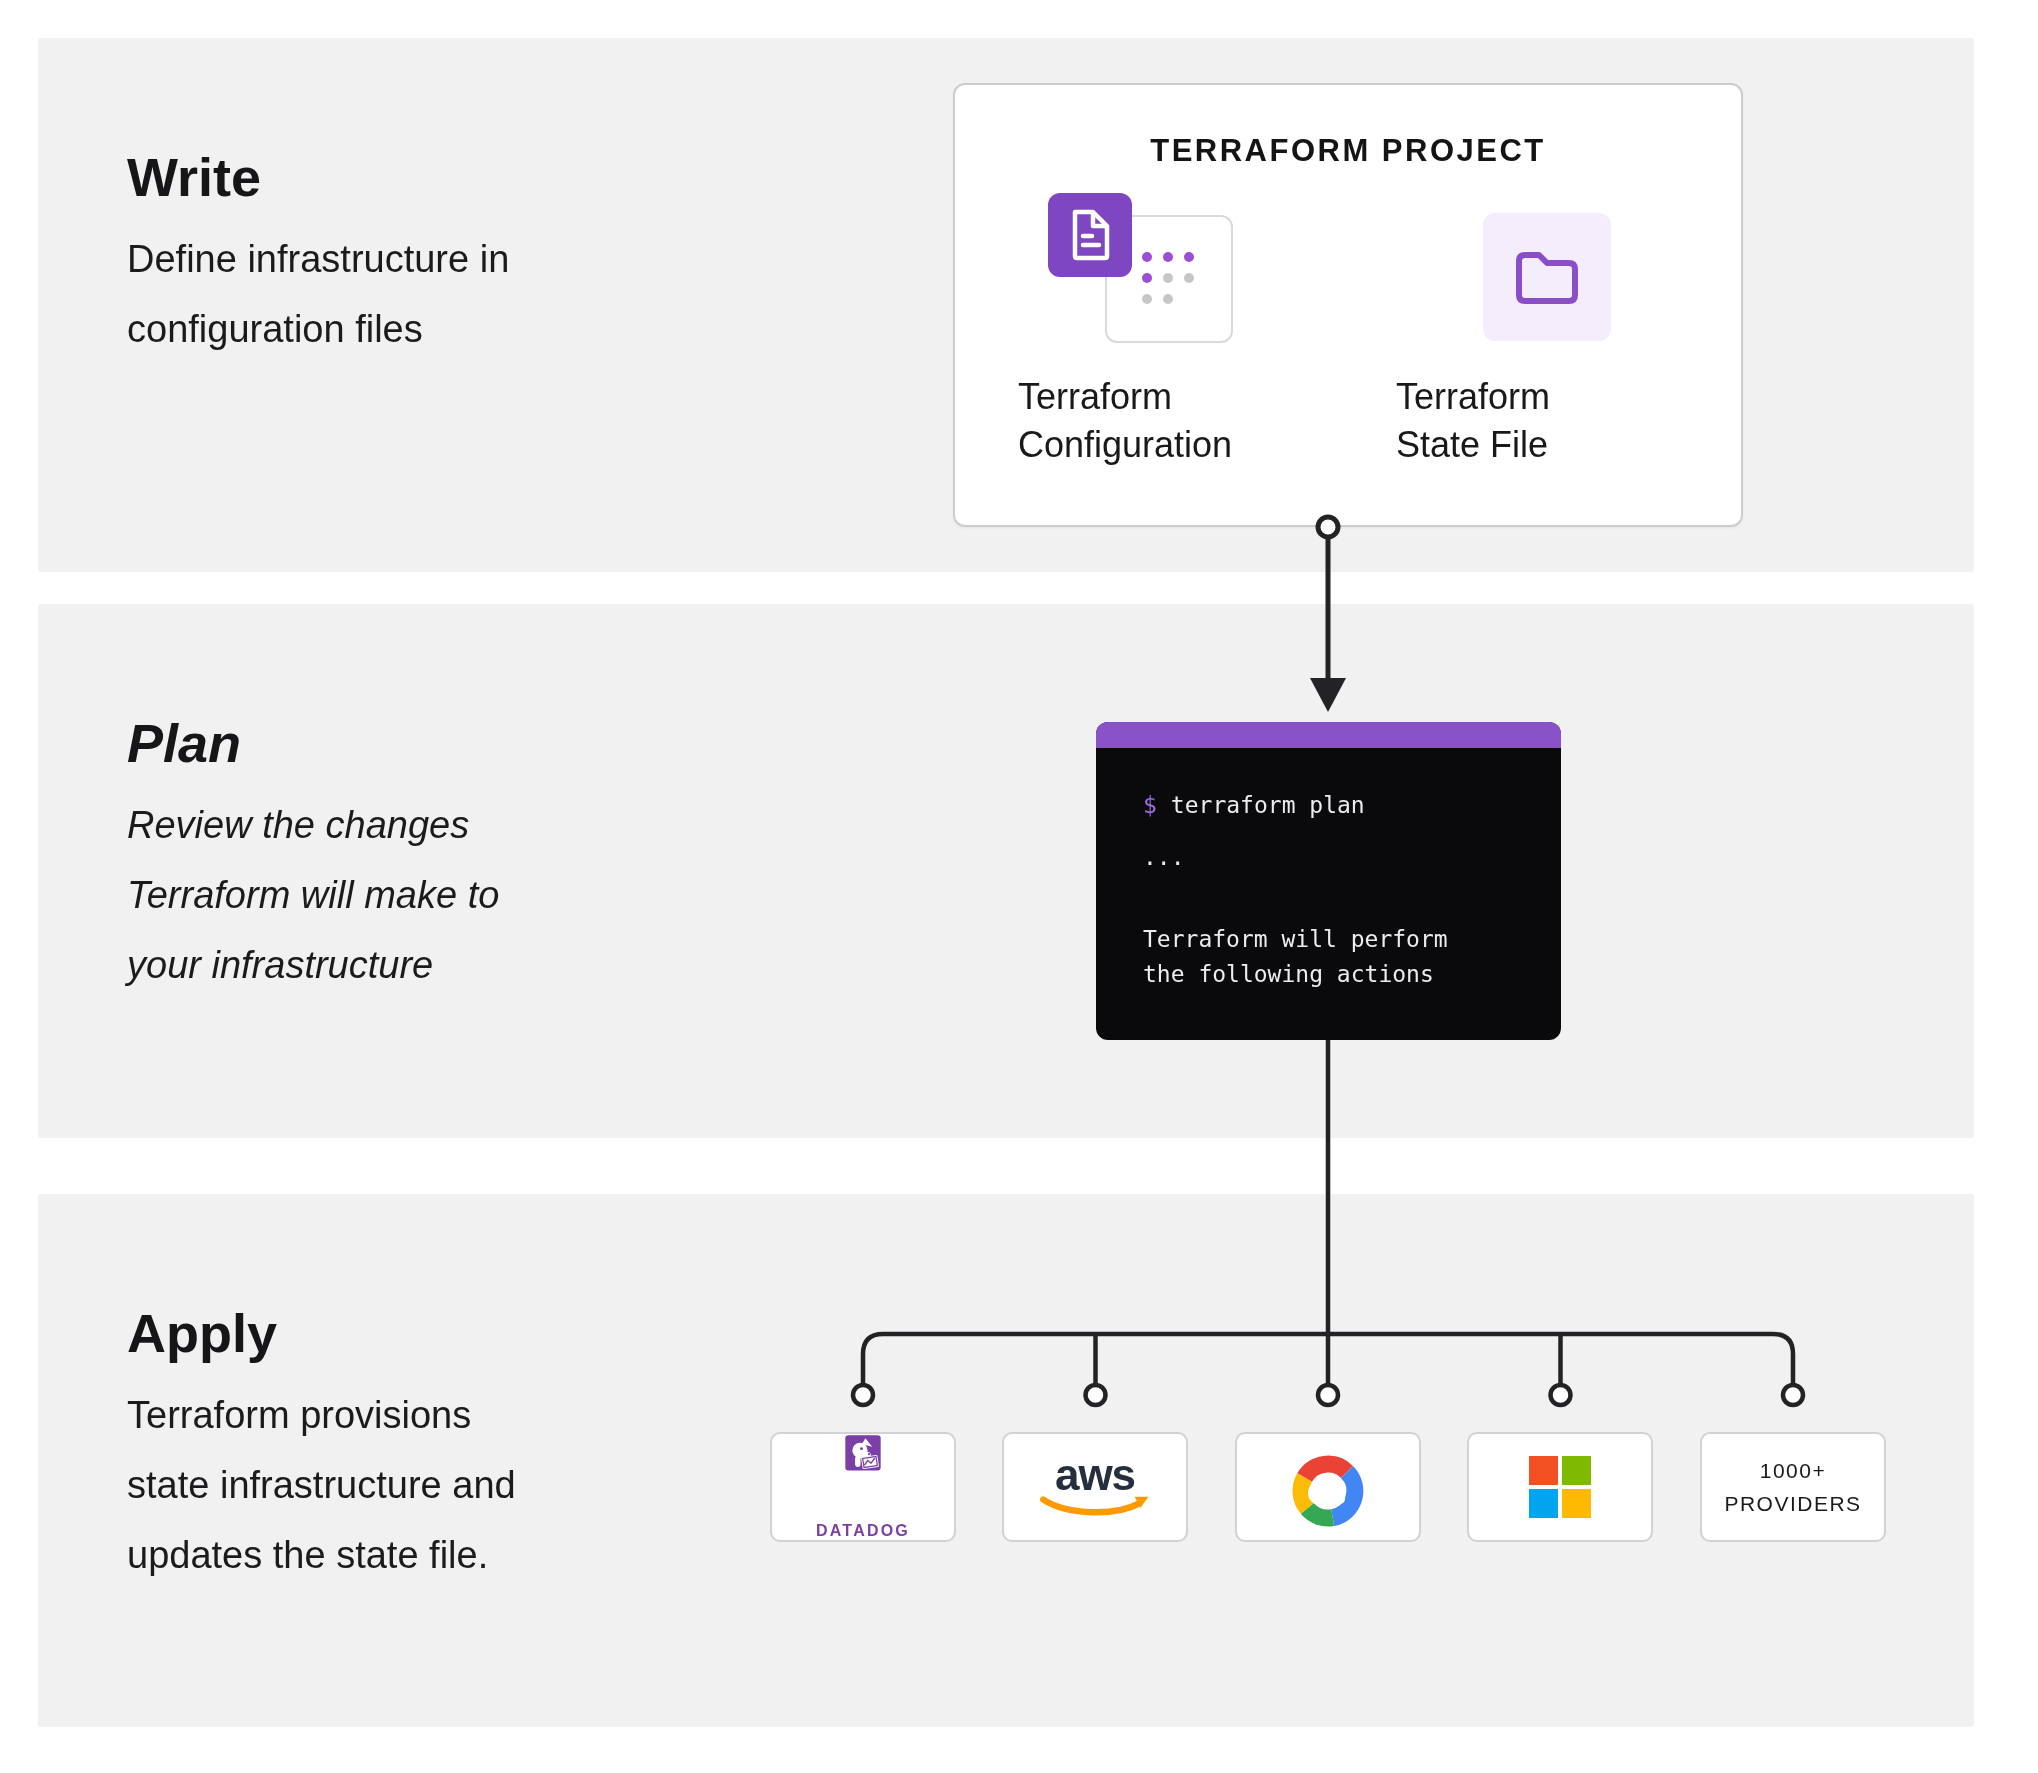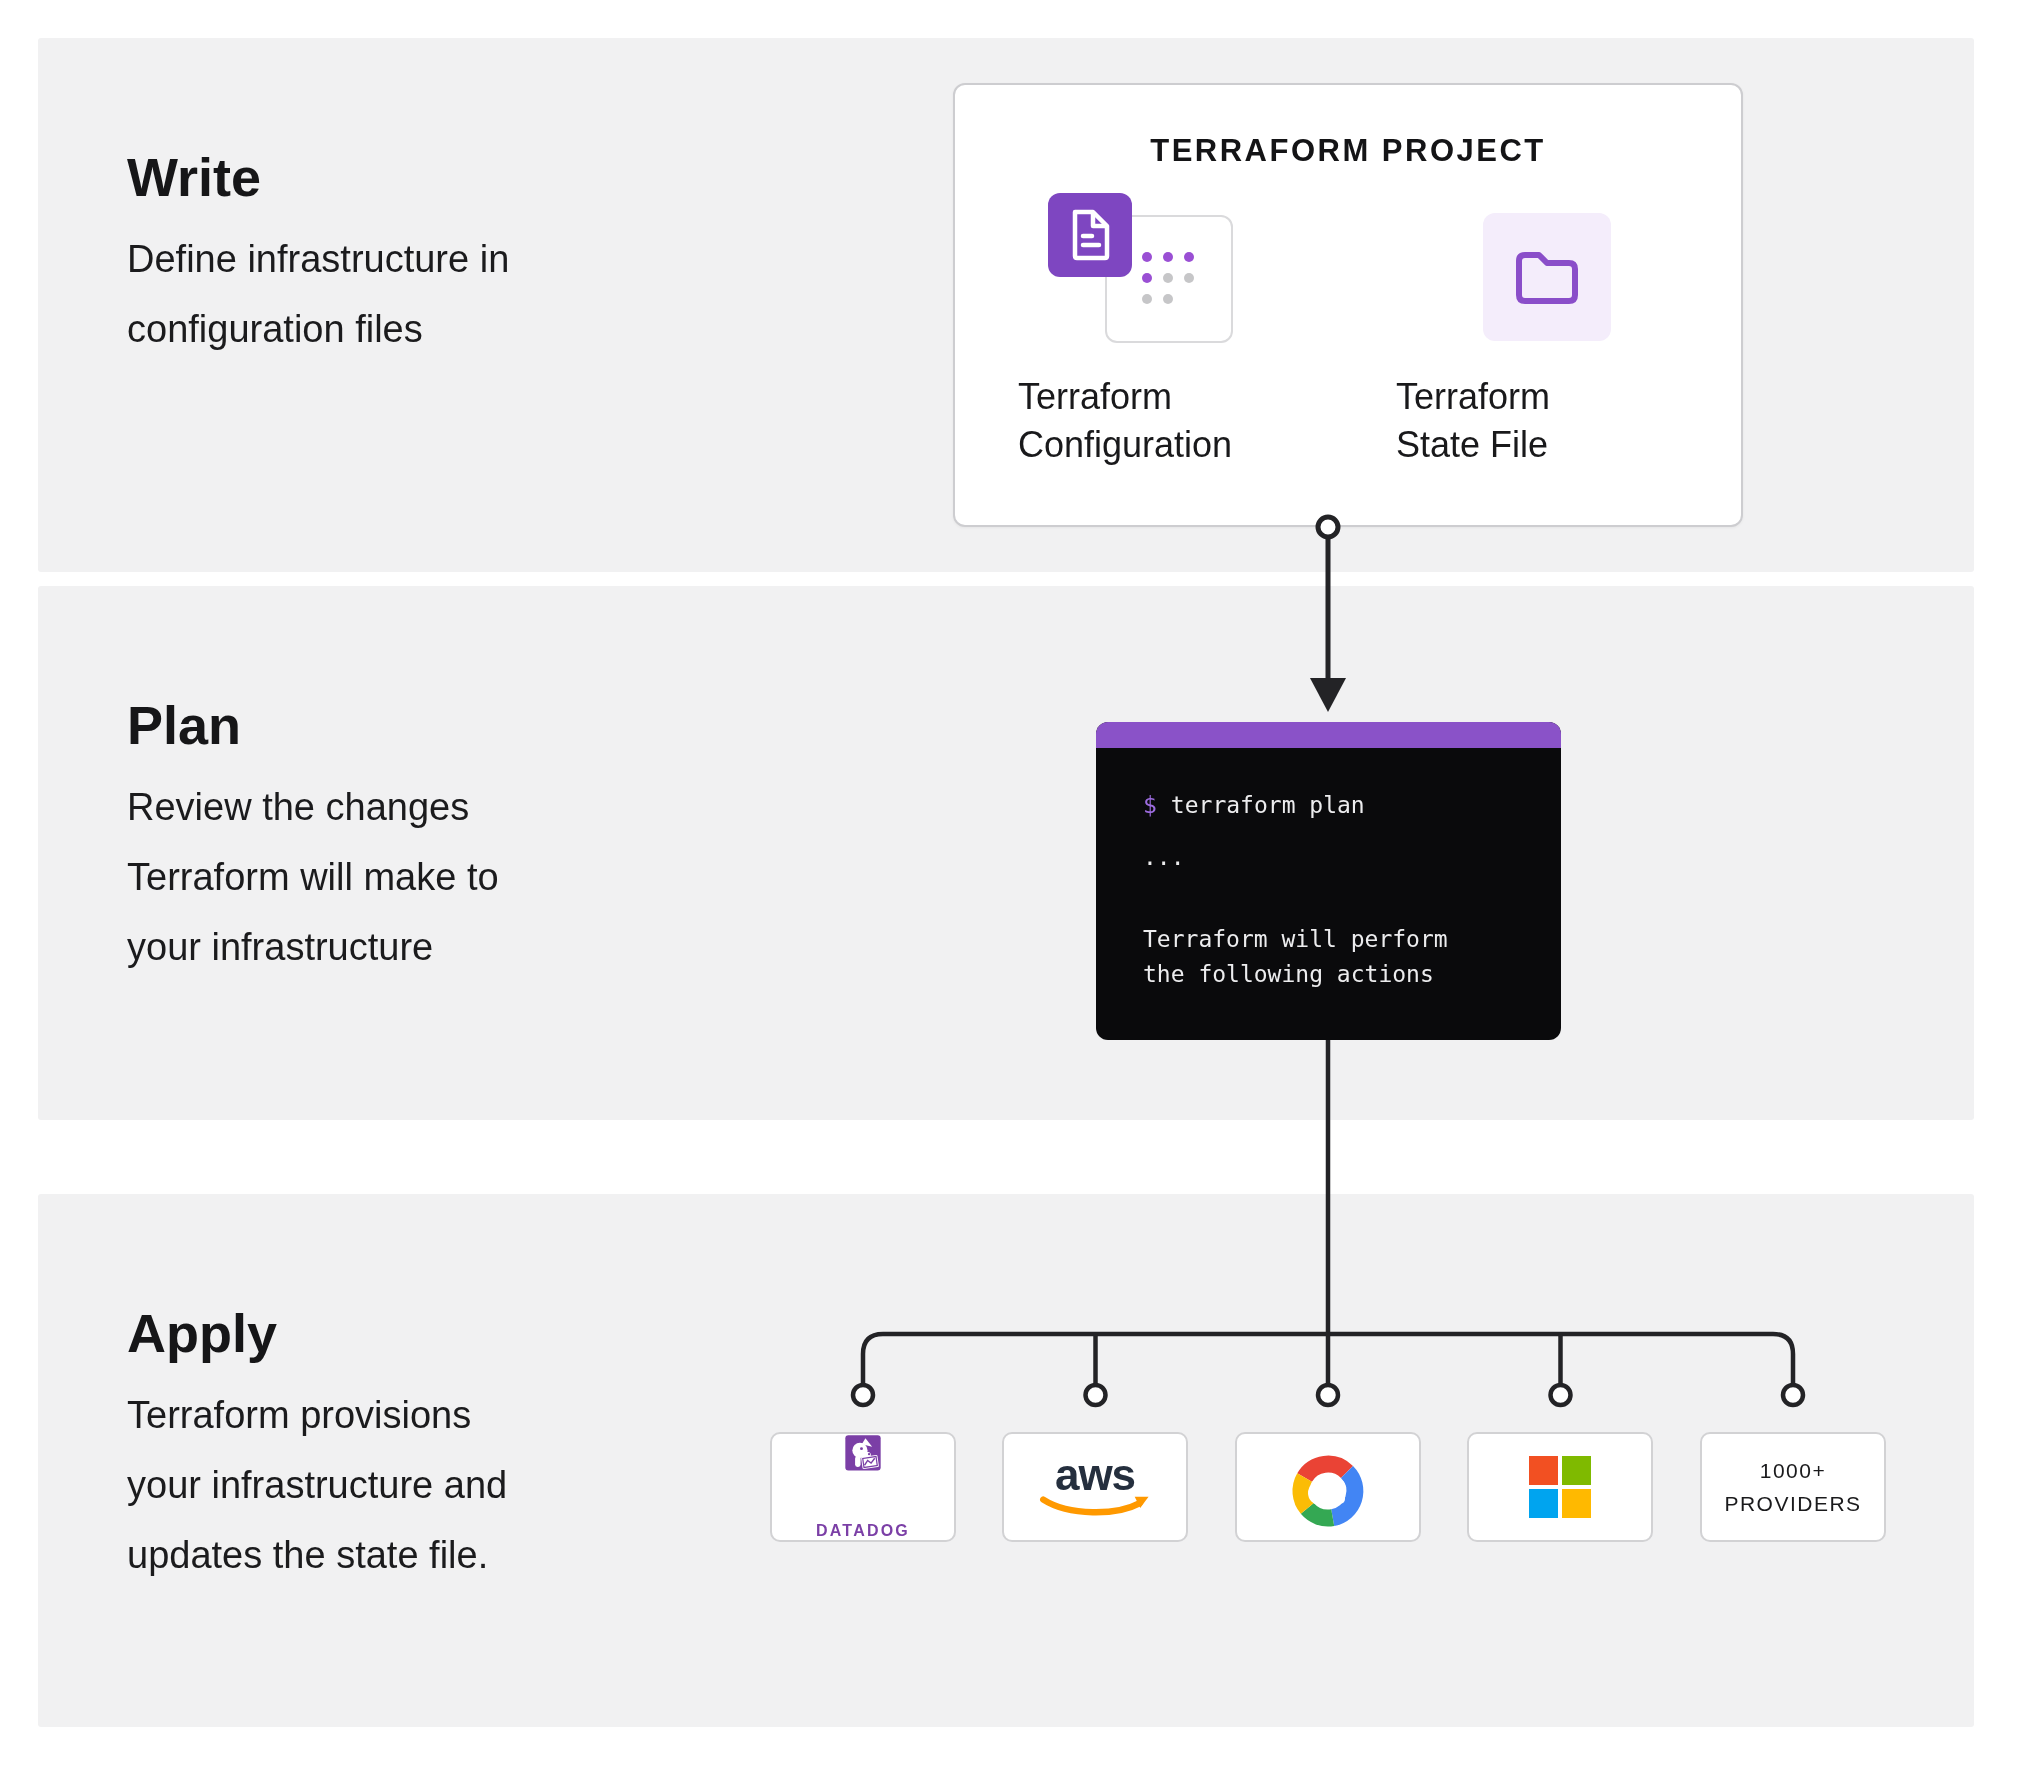--- a/index.html
+++ b/index.html
@@ -1,20 +1,20 @@
 <!DOCTYPE html>
 <html><head>
 <meta charset="utf-8">
 <style>
   * { box-sizing: border-box; margin: 0; padding: 0; }
   html,body { width: 2038px; height: 1773px; background: #ffffff; font-family: "Liberation Sans", sans-serif; position: relative; }
 
   .section { position: absolute; left: 38px; width: 1936px; background: #f1f1f2; border-radius: 3px; }
   #sec-write { top: 38px;   height: 534px; }
-  #sec-plan  { top: 586px;  height: 534px; }
+  #sec-plan  { top: 604px;  height: 534px; font-style: italic; }
   #sec-apply { top: 1194px; height: 533px; }
 
   .sec-title { position: absolute; left: 89px; top: 112px; font-size: 54px; font-weight: 600; color: #161618; line-height: 54px; }
   .sec-body  { position: absolute; left: 89px; top: 186px; font-size: 38px; font-weight: 400; color: #1b1b1d; line-height: 70px; }
 
   
   .project-card { position: absolute; left: 953px; top: 83px; width: 790px; height: 444px; background: #fff;
                   border: 2px solid #cdcdd0; border-radius: 12px; box-shadow: 0 1px 3px rgba(0,0,0,.05); }
   .project-title { position: absolute; top: 48px; left: 0; width: 100%; text-align: center;
                    font-size: 31px; font-weight: 700; letter-spacing: 2.5px; color: #141416; }
@@ -110,21 +110,21 @@
   <div class="t-line" style="top:70px;"><span class="t-prompt">$</span><span class="t-cmd">terraform plan</span></div>
   <div class="t-line" style="top:122px;">...</div>
   <div class="t-line" style="top:204px;">Terraform will perform</div>
   <div class="t-line" style="top:239px;">the following actions</div>
 </div>
 
 <div class="section" id="sec-apply">
   <div class="sec-title">Apply</div>
   <div class="sec-body">
     <div>Terraform provisions</div>
-    <div>your infrastructure and</div>
+    <div>state infrastructure and</div>
     <div>updates the state file.</div>
   </div>
 </div>
 
 <div class="pcard" id="pcard-datadog">
   <svg width="62" height="62" viewBox="0 0 64 64">
     <rect x="3" y="2" width="58" height="58" rx="5" fill="#7b3fa6"></rect>
     <path d="M36 7 L47 21 L30 17 Z" fill="#ffffff"></path>
     <circle cx="27" cy="27" r="12.5" fill="#ffffff"></circle>
     <circle cx="29.5" cy="24" r="2.4" fill="#7b3fa6"></circle>

